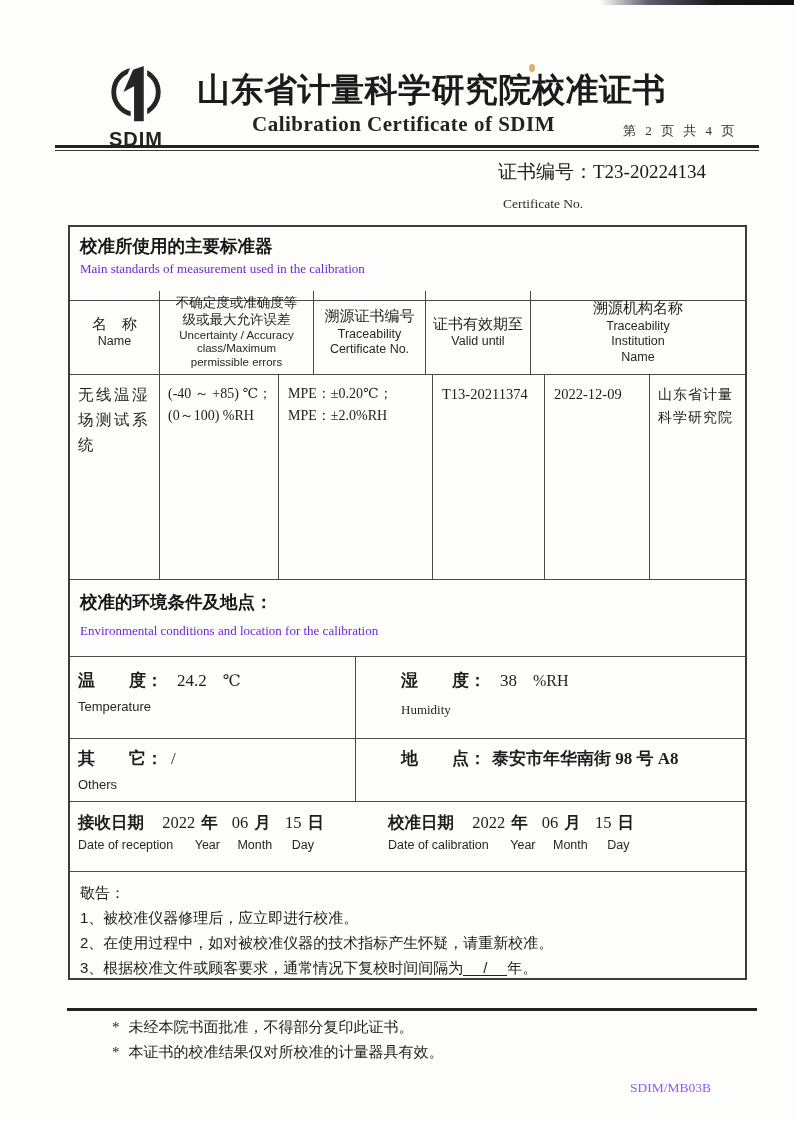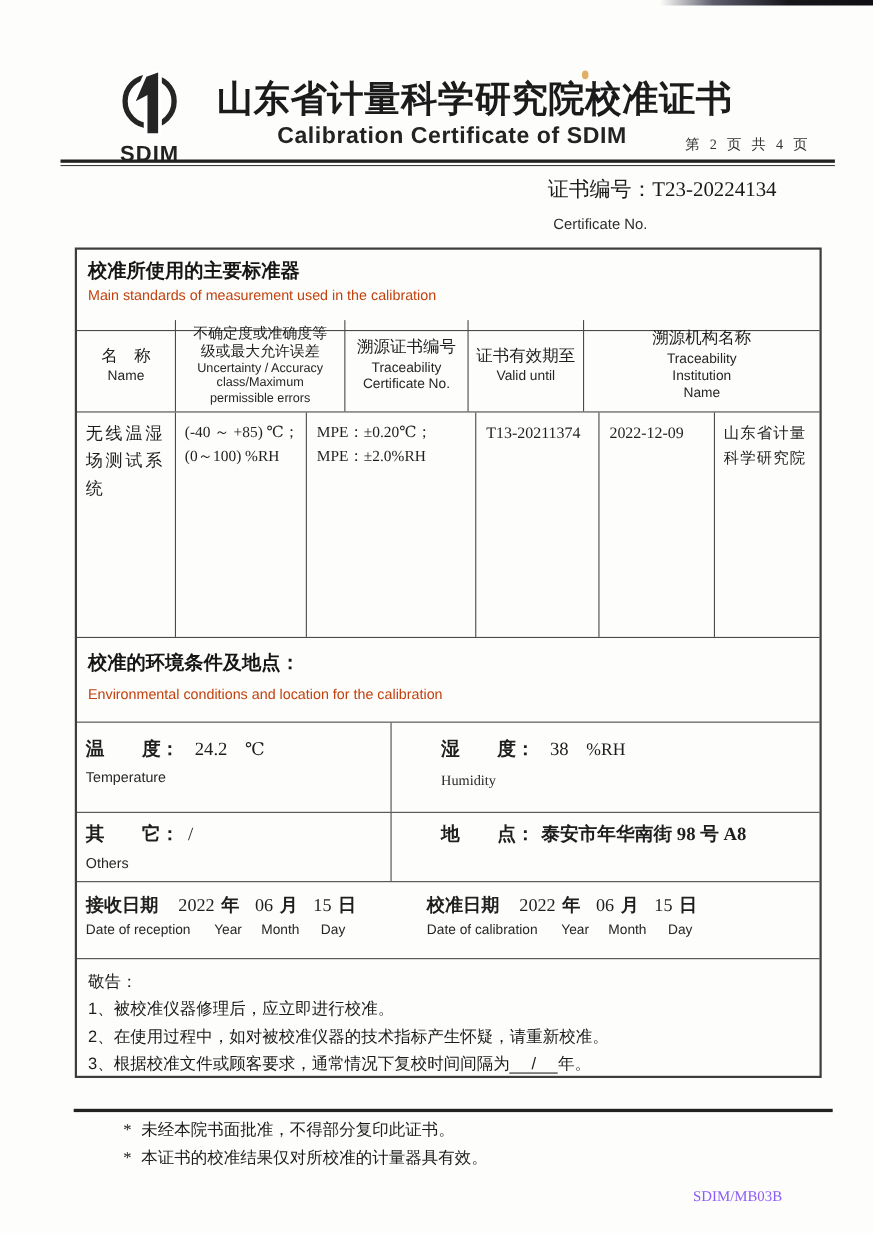--- a/index.html
+++ b/index.html
@@ -5,21 +5,21 @@
   * { box-sizing: border-box; margin: 0; padding: 0; }
   html,body { background:#ffffff; }
   .page {
     position: relative;
     width: 794px; height: 1121px;
     background: #fdfdfc;
     font-family: "Liberation Serif", "DejaVu Serif", serif;
     color: #1e1e1e;
     overflow: hidden;
   }
-  .sans { font-family: Liberation Sans, sans-serif; }
+  .sans { font-family: Liberation Serif, serif; }
 
   
   .artifact-top {
     position:absolute; top:0; left:600px; width:194px; height:5px;
     background: linear-gradient(90deg, rgba(20,20,25,0) 0%, rgba(40,40,60,.75) 25%, #17171c 60%, #101014 100%);
   }
   .speck { position:absolute; left:529px; top:64px; width:6px; height:8px;
     background:#d99a3e; border-radius:50%; opacity:.8; }
 
   
@@ -39,22 +39,22 @@
   .cert-no-en { position:absolute; left:503px; top:196px; font-size:13.5px; color:#2c2c2c; }
 
   
   .main-box { position:absolute; left:68px; top:225px; width:679px; height:755px;
     border:2px solid #3d3d3d; }
   .row { position:absolute; left:0; width:100%; border-bottom:1.5px solid #4a4a4a; }
 
   .sec1 { top:0; height:74px; padding:7px 10px 0 10px; }
   .sec-title-cn { font-family:"Liberation Sans","DejaVu Sans",sans-serif; font-weight:bold;
     font-size:17.5px; color:#161616; }
-  .sec-title-en { font-family:Liberation Sans, sans-serif; font-size:13px;
-    color:#c2410c; margin-top:3px; }
+  .sec-title-en { font-family:Liberation Serif, serif; font-size:13px;
+    color:#6d28d9; margin-top:3px; }
 
   .thead { top:64px; height:84px; display:flex; }
   .th { border-right:1.4px solid #4a4a4a; display:flex; flex-direction:column;
     justify-content:center; align-items:center; text-align:center; }
   .th:last-child { border-right:none;text-align:center; }
   .th-cn { font-size:15px; line-height:1.3; }
   .th-en { font-family:"Liberation Sans","DejaVu Sans",sans-serif; font-size:12.5px;
     line-height:1.25; color:#262626; }
   .th3 .th-cn { font-size:13.5px; line-height:1.25; }
   .th3 .th-en { font-size:11.5px; line-height:1.2; }

